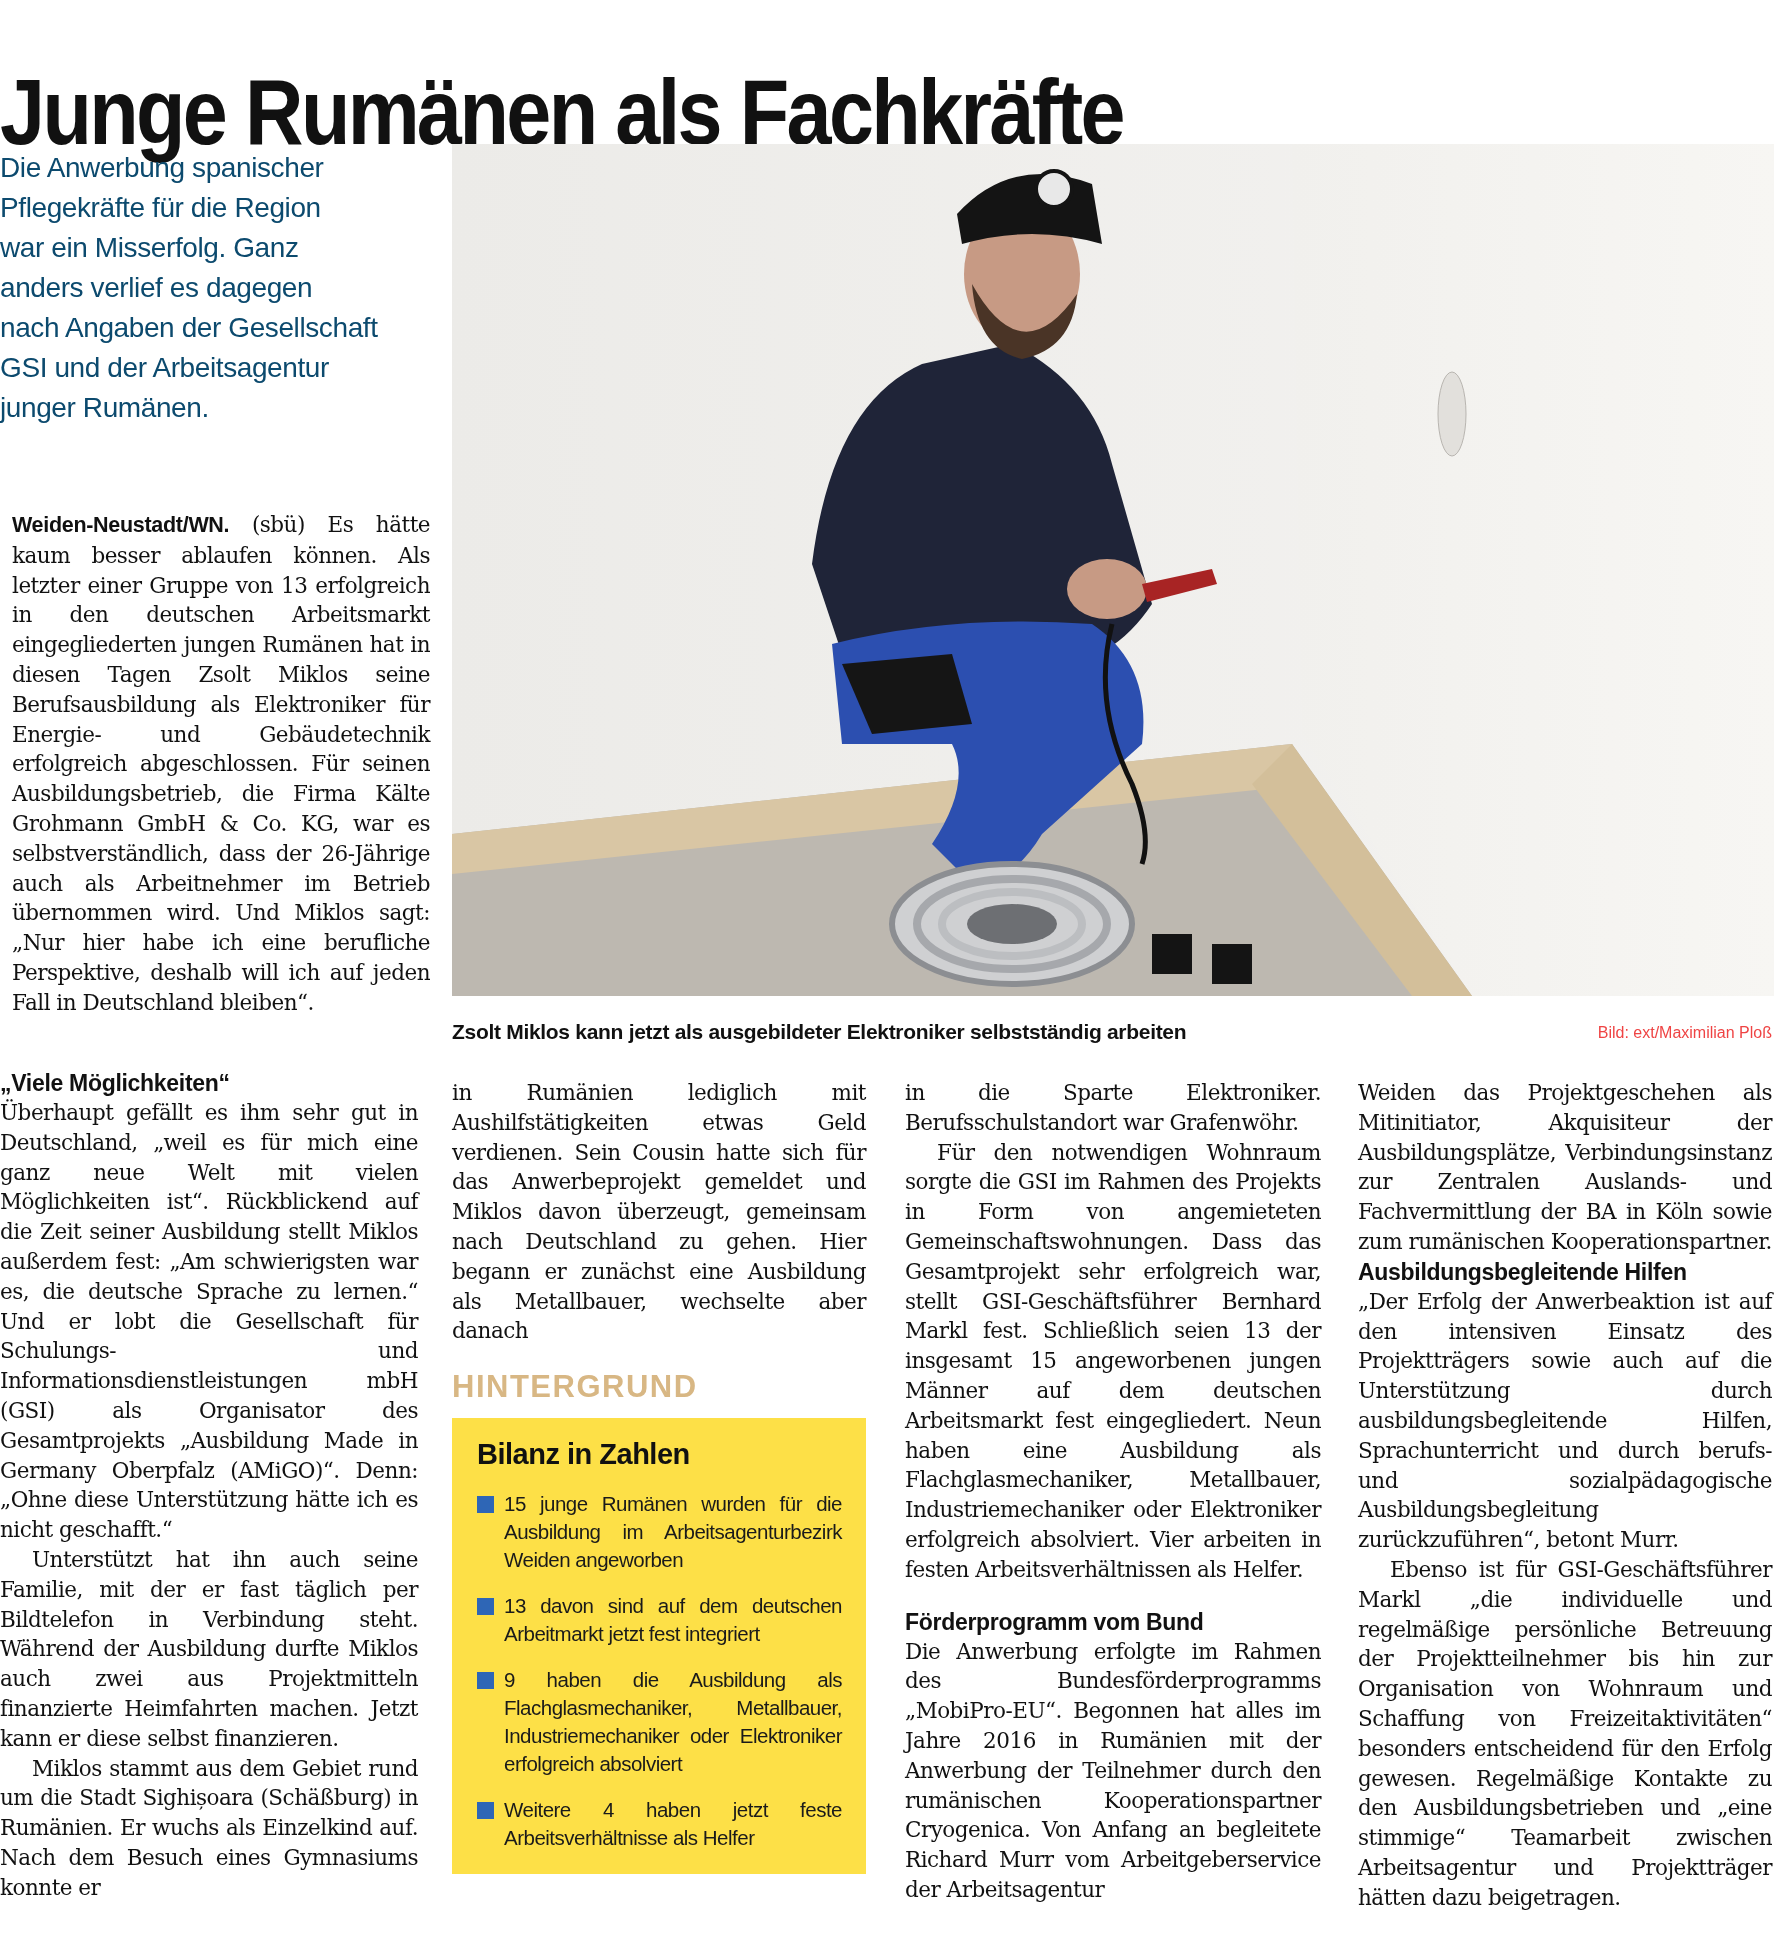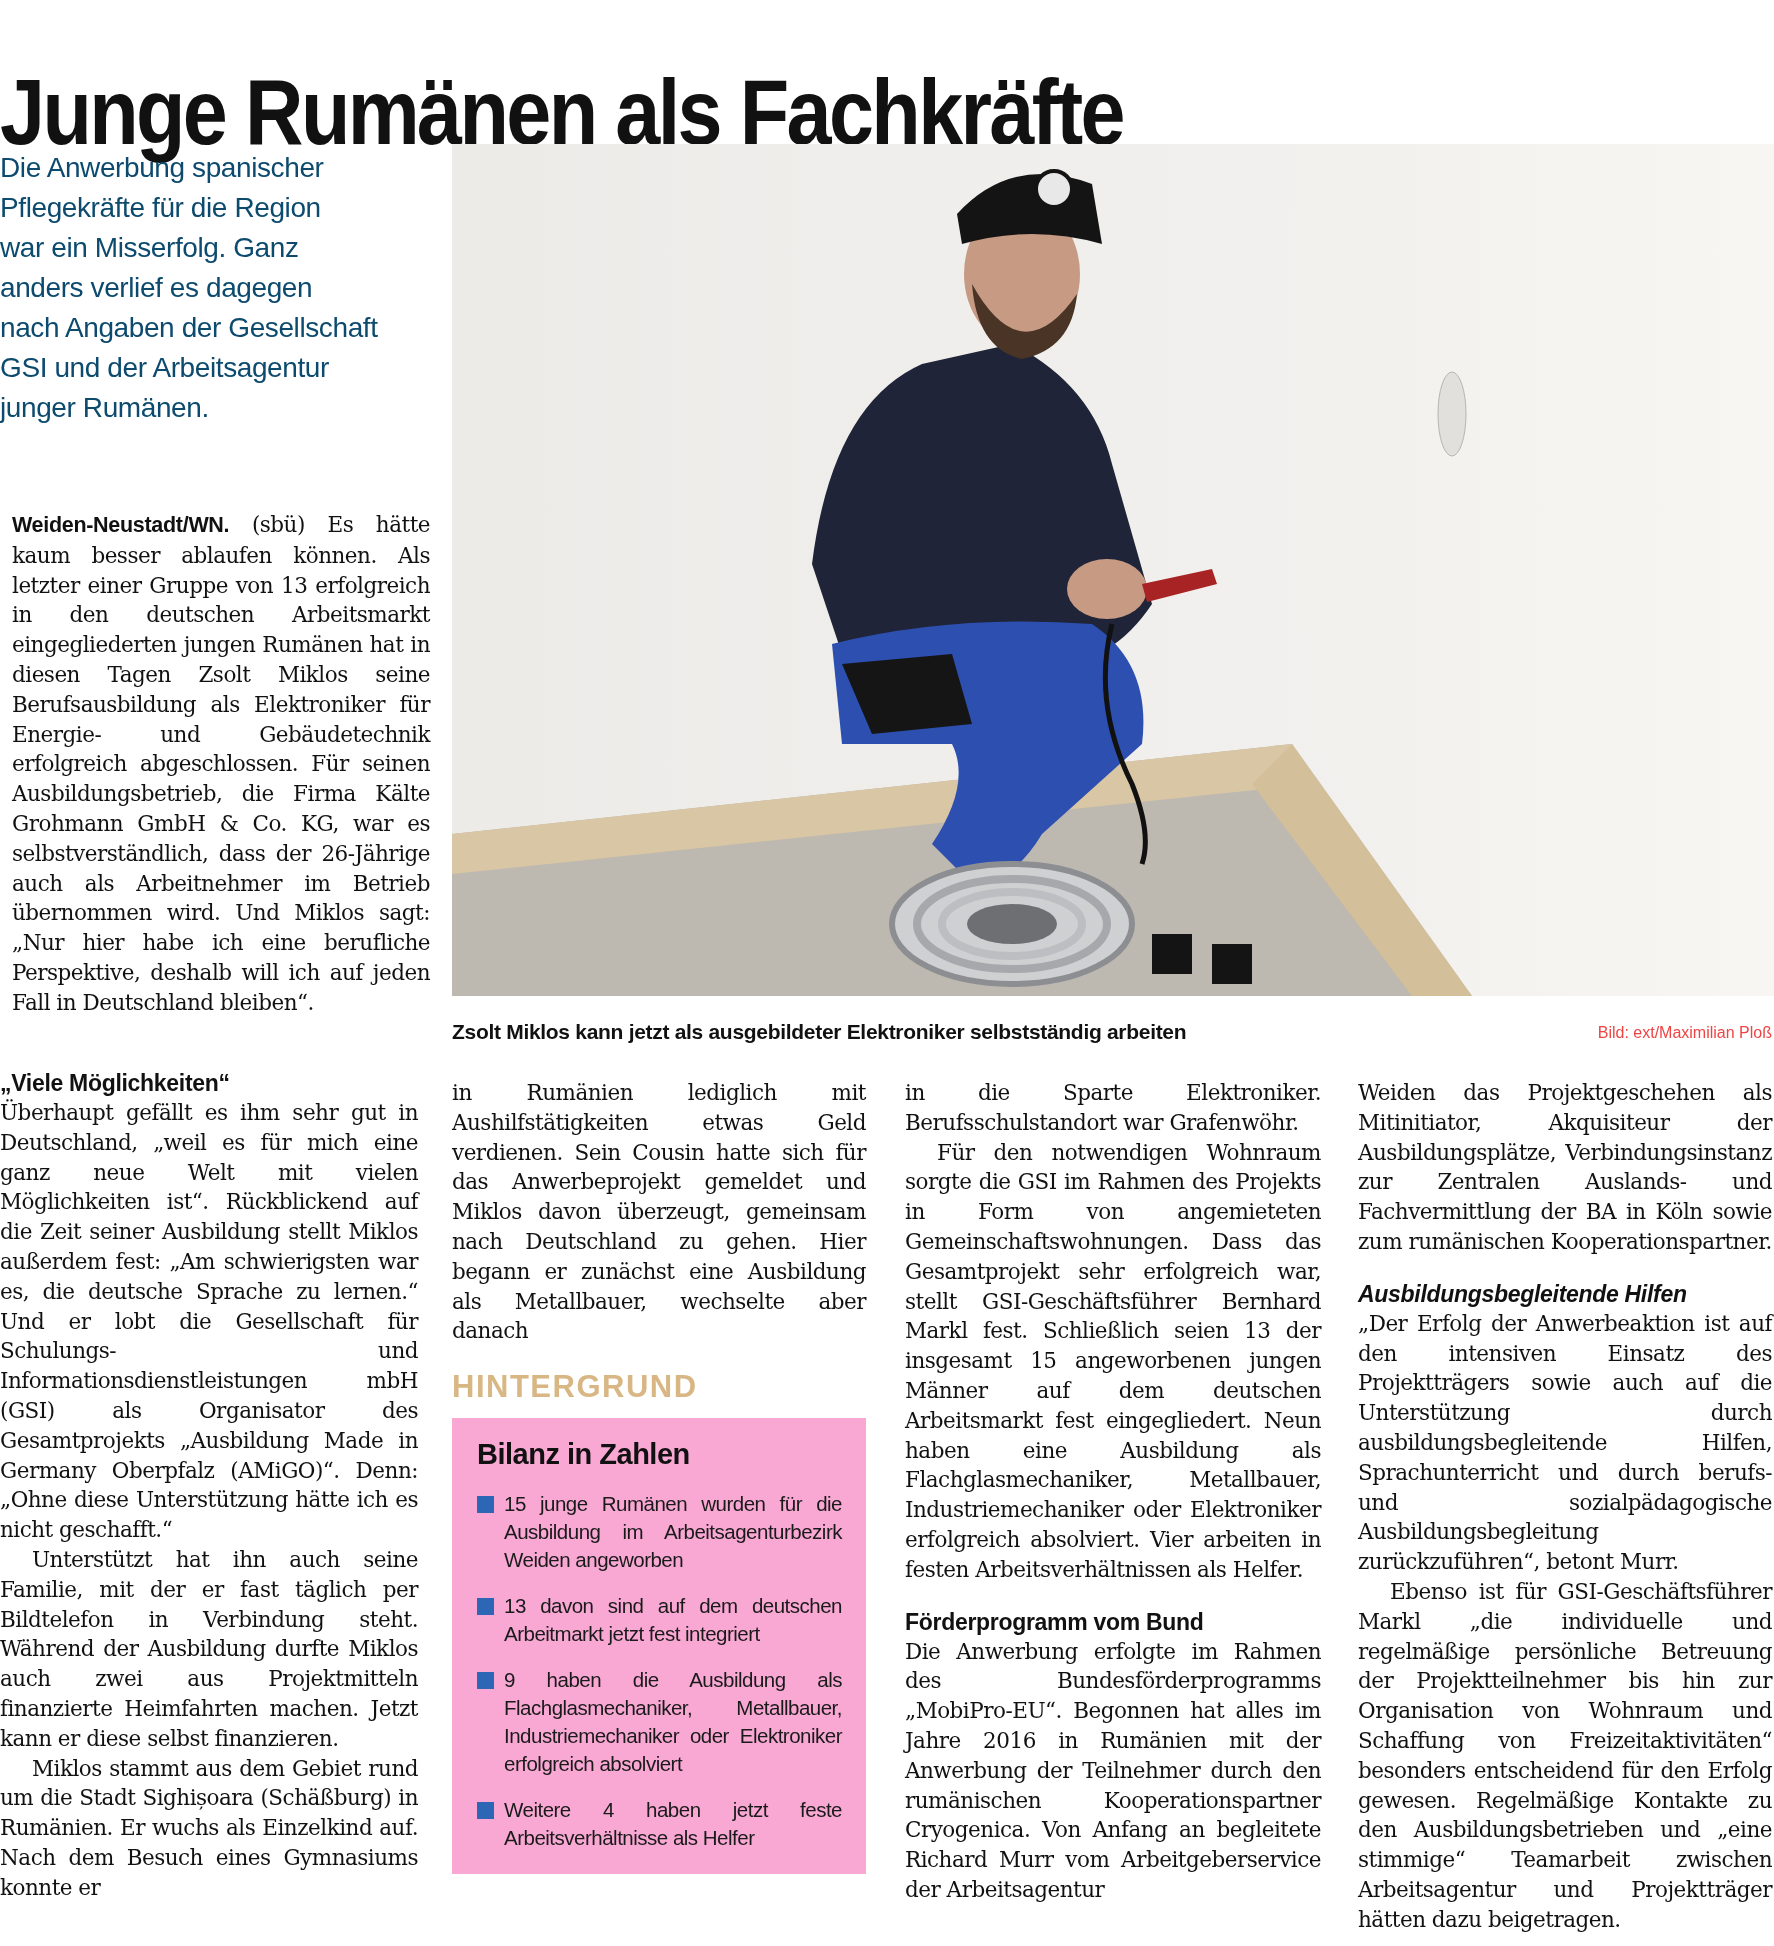--- a/index.html
+++ b/index.html
@@ -40,21 +40,21 @@
   .dateline { font-family: "Liberation Sans", sans-serif; font-weight: bold; letter-spacing: -0.3px; }
   .subhead {
     font-family: "Liberation Sans", sans-serif; font-weight: bold; font-size: 23px;
     line-height: 30px; margin: 0; letter-spacing: -0.3px; text-align: left;
   }
   .hintergrund-label {
     font-family: "Liberation Sans", sans-serif; font-weight: bold; font-size: 31px;
     color: #d8b784; letter-spacing: 1.5px; margin: 0;
   }
   .infobox {
-    background: #f9a8d4; padding: 22px 24px 22px 25px; margin-top: 16px;
+    background: #fde047; padding: 22px 24px 22px 25px; margin-top: 16px;
   }
   .infobox-title {
     font-family: "Liberation Sans", sans-serif; font-weight: bold; font-size: 29px;
     margin: 0 0 20px 0; letter-spacing: -0.5px;
   }
   .infobox ul { list-style: none; margin: 0; padding: 0; }
   .infobox li {
     position: relative; padding-left: 27px; margin-bottom: 18px;
     font-family: "Liberation Sans", sans-serif; font-size: 20.5px; line-height: 28px;
     text-align: justify; color: #1a1a1a;
@@ -150,16 +150,16 @@
 
 <div class="col" style="left:905px; top:1078px; width:416px;">
   <p>in die Sparte Elektroniker. Berufsschulstandort war Grafenwöhr.</p>
   <p class="indent">Für den notwendigen Wohnraum sorgte die GSI im Rahmen des Projekts in Form von angemieteten Gemeinschaftswohnungen. Dass das Gesamtprojekt sehr erfolgreich war, stellt GSI-Geschäftsführer Bernhard Markl fest. Schließlich seien 13 der insgesamt 15 angeworbenen jungen Männer auf dem deutschen Arbeitsmarkt fest eingegliedert. Neun haben eine Ausbildung als Flachglasmechaniker, Metallbauer, Industriemechaniker oder Elektroniker erfolgreich absolviert. Vier arbeiten in festen Arbeitsverhältnissen als Helfer.</p>
   <h3 class="subhead" style="margin-top:22px;">Förderprogramm vom Bund</h3>
   <p>Die Anwerbung erfolgte im Rahmen des Bundesförderprogramms „MobiPro-EU“. Begonnen hat alles im Jahre 2016 in Rumänien mit der Anwerbung der Teilnehmer durch den rumänischen Kooperationspartner Cryogenica. Von Anfang an begleitete Richard Murr vom Arbeitgeberservice der Arbeitsagentur</p>
 </div>
 
 <div class="col" style="left:1358px; top:1078px; width:414px;">
   <p>Weiden das Projektgeschehen als Mitinitiator, Akquisiteur der Ausbildungsplätze, Verbindungsinstanz zur Zentralen Auslands- und Fachvermittlung der BA in Köln sowie zum rumänischen Kooperationspartner.</p>
-  <h3 class="subhead" style="margin-top:22px;font-style:italic;">Ausbildungsbegleitende Hilfen</h3>
+  <h3 class="subhead" style="">Ausbildungsbegleitende Hilfen</h3>
   <p>„Der Erfolg der Anwerbeaktion ist auf den intensiven Einsatz des Projektträgers sowie auch auf die Unterstützung durch ausbildungsbegleitende Hilfen, Sprachunterricht und durch berufs- und sozialpädagogische Ausbildungsbegleitung zurückzuführen“, betont Murr.</p>
   <p class="indent">Ebenso ist für GSI-Geschäftsführer Markl „die individuelle und regelmäßige persönliche Betreuung der Projektteilnehmer bis hin zur Organisation von Wohnraum und Schaffung von Freizeitaktivitäten“ besonders entscheidend für den Erfolg gewesen. Regelmäßige Kontakte zu den Ausbildungsbetrieben und „eine stimmige“ Teamarbeit zwischen Arbeitsagentur und Projektträger hätten dazu beigetragen.</p>
 </div>
 
 </body></html>

